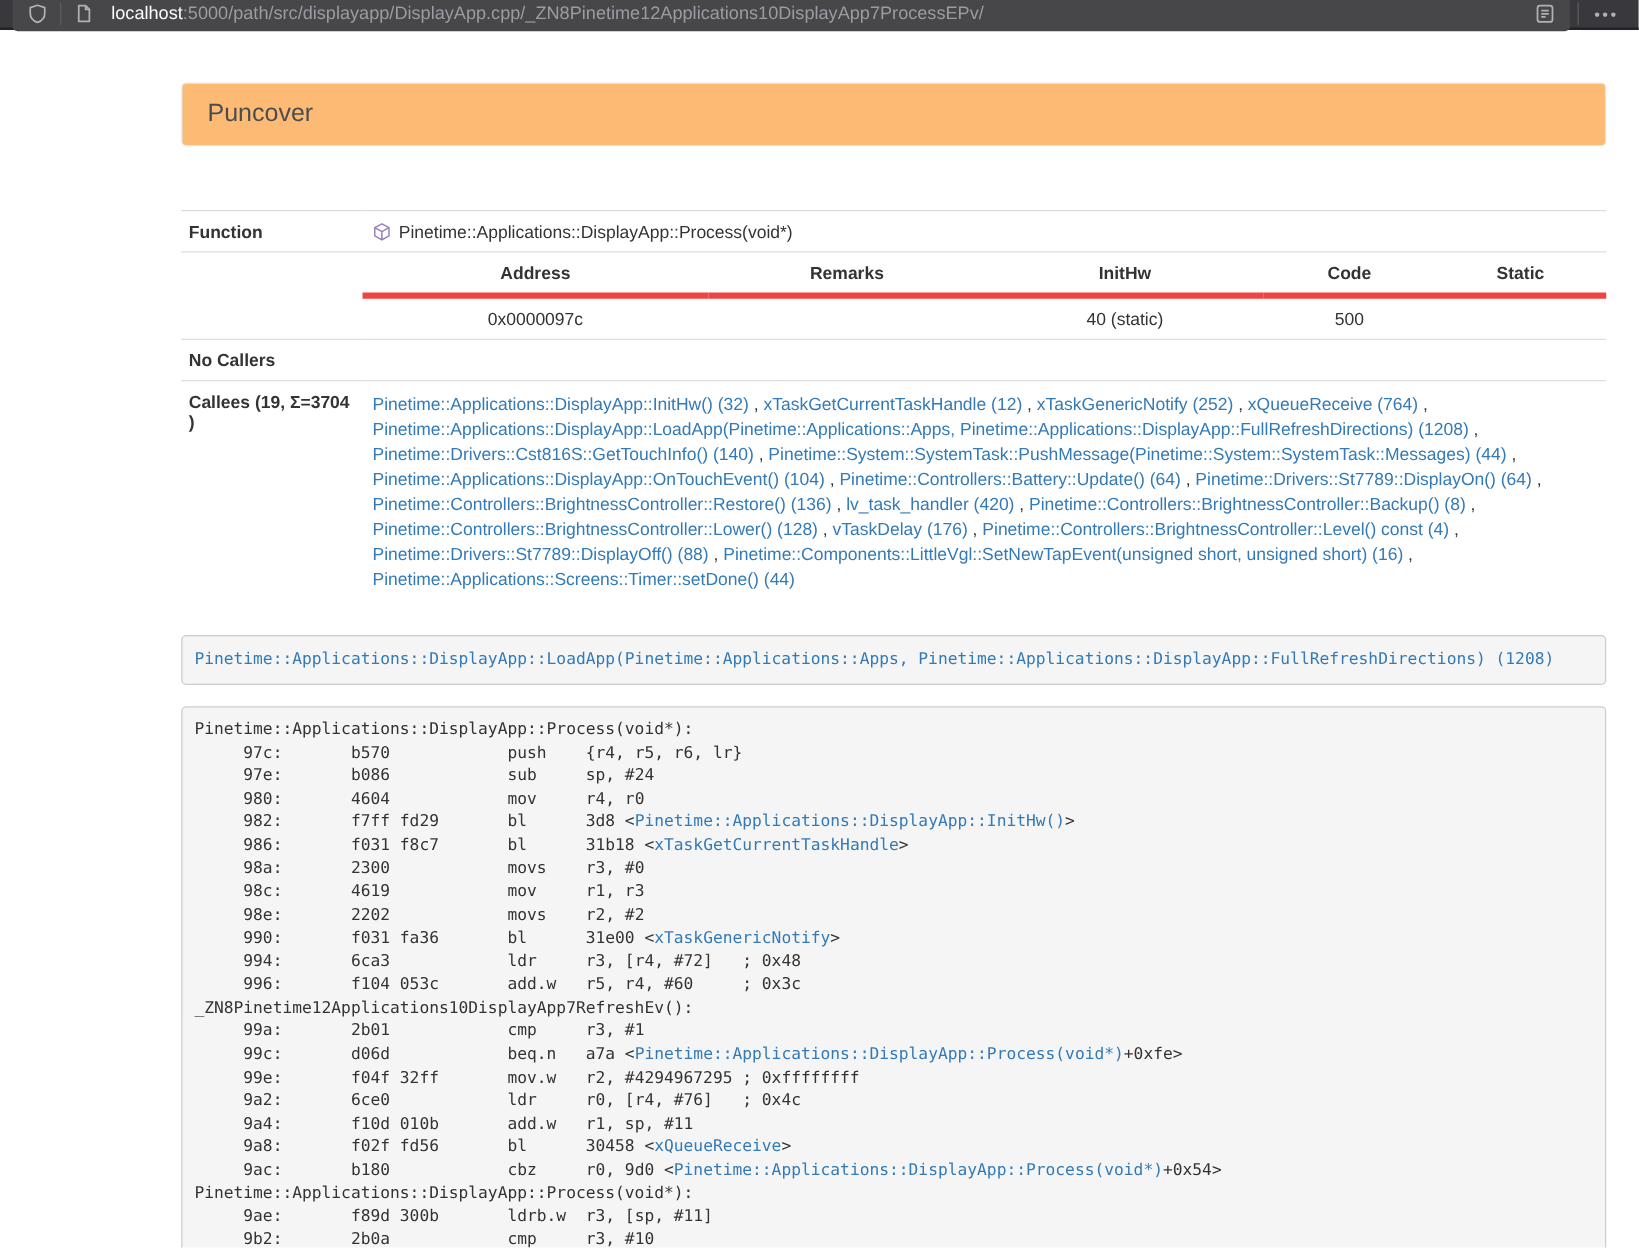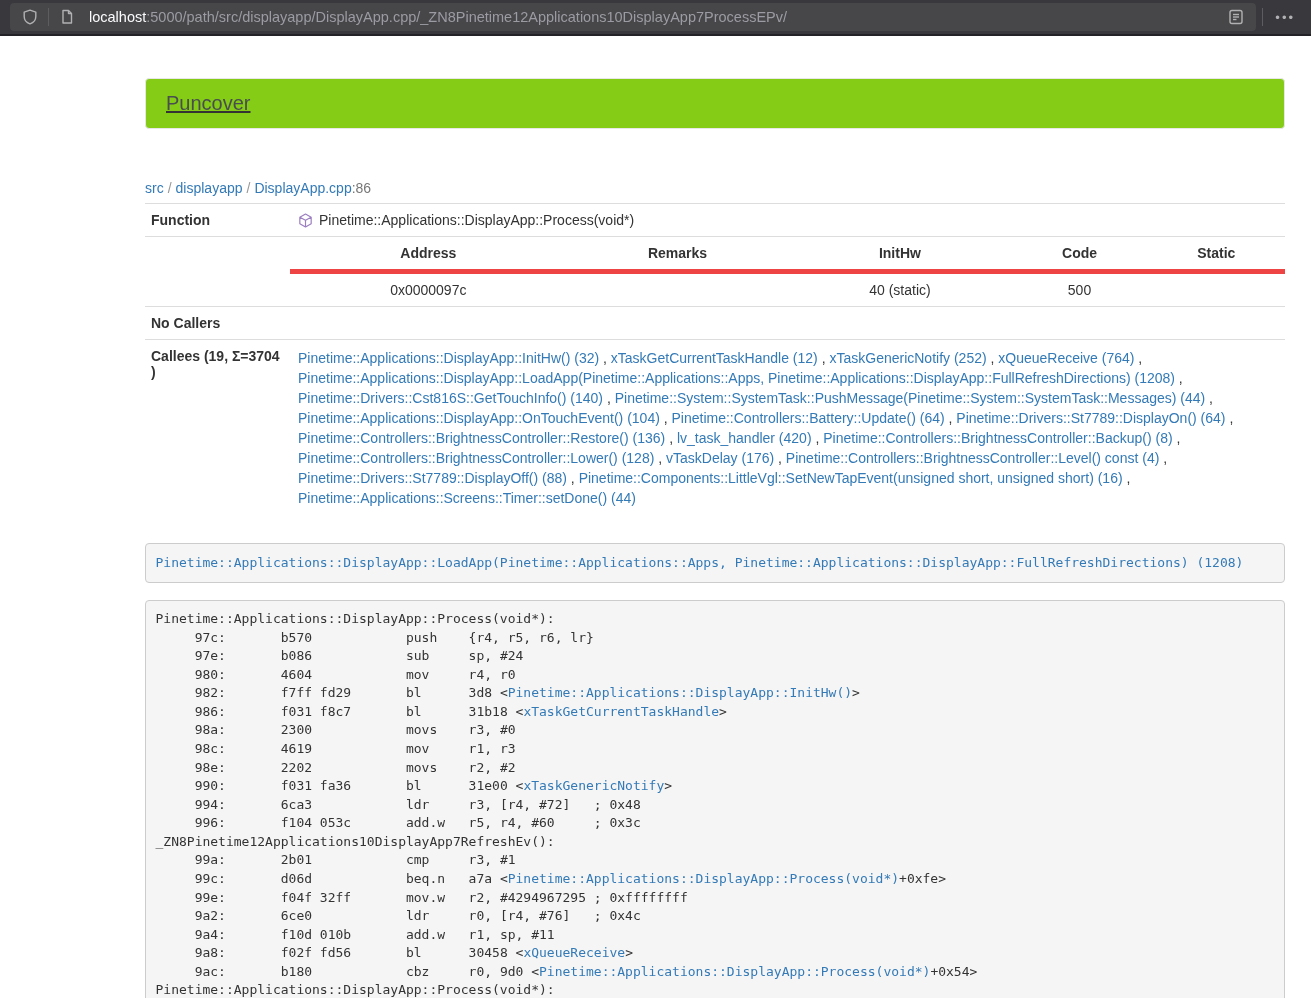--- a/index.html
+++ b/index.html
@@ -1,37 +1,37 @@
 <!DOCTYPE html>
 <html><head>
 <meta charset="utf-8">
 <style>
   * { box-sizing: border-box; margin: 0; padding: 0; }
   html, body { width: 1311px; height: 998px; overflow: hidden; background: #fff; }
   body { font-family: "Liberation Sans", sans-serif; font-size: 14px; color: #333;
          --link: #337ab7; --icon: #9b7fc0; }
 
   
-  .browser-bar { height: 36px; background: #38383d; display: flex; align-items: center;
+  .browser-bar { height: 24px; background: #38383d; display: flex; align-items: center;
                  padding: 0 10px; border-bottom: 2px solid #232327; }
   .url-field { flex: 1; height: 28px; background: #474749; border-radius: 4px;
                display: flex; align-items: center; padding: 0 8px; }
   .url-text { margin-left: 10px; font-size: 14.5px; color: #9b9ba3; white-space: nowrap;
               overflow: hidden; flex: 1; }
   .url-text b { color: #fbfbfe; font-weight: normal; }
   .chrome-icon { display: inline-flex; align-items: center; justify-content: center;
                  width: 24px; height: 24px; flex: 0 0 auto; }
   .vdiv { width: 1px; height: 18px; background: #5c5c61; margin: 0 6px; flex: 0 0 auto; }
   .dots { color: #b1b1b3; font-size: 13px; letter-spacing: 2px; padding: 0 6px; background: none; border: none; }
 
   
   .container { margin: 42px 26px 0 145px; width: 1140px; }
 
-  .title-panel { background: #84cc16; border: 1px solid #e7e7e7; border-radius: 4px;
-                 padding: 13px 20px; margin-bottom: 51px; text-decoration: underline; }
+  .title-panel { background: #fdba74; border: 1px solid #e7e7e7; border-radius: 4px;
+                 padding: 13px 20px; margin-bottom: 51px; }
   .title-panel h1 { font-size: 20px; font-weight: normal; color: #4a4d50; }
 
   .breadcrumb { margin-bottom: 7px; }
   .breadcrumb .sep { color: #999; padding: 0 4px; }
   .breadcrumb .suffix { color: #777; }
 
   a { color: var(--link); text-decoration: none; cursor: pointer; }
 
   table.symtable { width: 100%; border-collapse: collapse; }
   table.symtable > tbody > tr { border-top: 1px solid #ddd; }
@@ -89,21 +89,20 @@
   <span class="vdiv"></span>
   <button class="dots">•••</button>
 </div>
 
 <div class="container">
 
   <div class="title-panel">
     <h1>Puncover</h1>
   </div>
 
-  <div class="breadcrumb"><a href="#">src</a><span class="sep">/</span><a href="#">displayapp</a><span class="sep">/</span><a href="#">DisplayApp.cpp</a><span class="suffix">:86</span></div>
 
   <table class="symtable">
     <tbody>
       <tr>
         <th>Function</th>
         <td>
           <span class="func-cell">
             <svg width="15" height="15" viewBox="0 0 14 14">
               <path d="M7 1 L12.3 3.9 L7 6.8 L1.7 3.9 Z M1.7 3.9 V10 L7 13 V6.8 M12.3 3.9 V10 L7 13" fill="none" stroke="var(--icon)" stroke-width="1.1" stroke-linejoin="round"></path>
             </svg>

